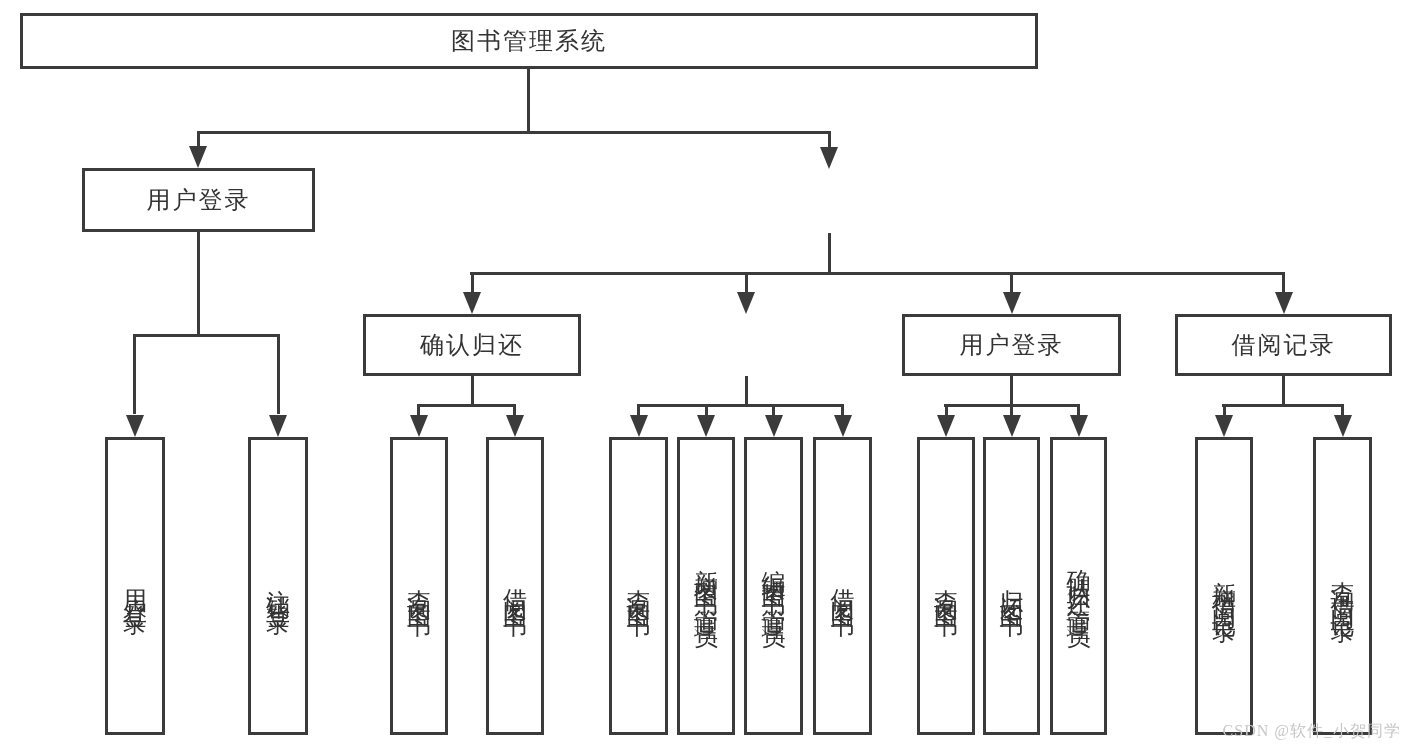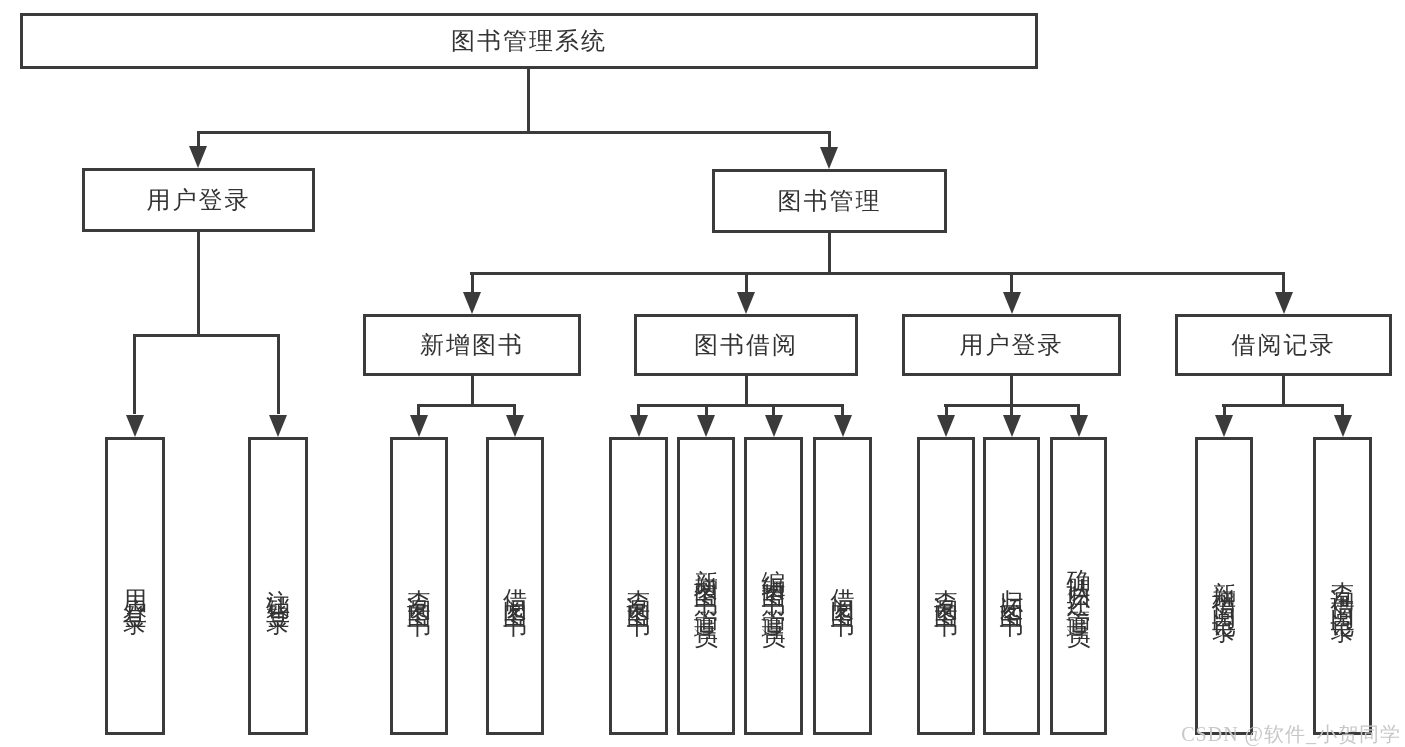--- a/index.html
+++ b/index.html
@@ -16,48 +16,42 @@
     writing-mode:vertical-rl;text-orientation:mixed;
     font-size:24px;letter-spacing:8px;line-height:1;white-space:nowrap;
   }
   .ln{position:absolute;background:#3b3b3b;}
   .ah{
     position:absolute;width:0;height:0;
     border-left:9px solid transparent;border-right:9px solid transparent;
     border-top:22px solid #3b3b3b;
   }
   .watermark{
-    position:absolute;right:4px;top:721px;font-size:20px;letter-spacing:1px;
+    position:absolute;right:4px;top:721px;font-size:16px;letter-spacing:1px;
     color:#c7c7c7;z-index:5;white-space:nowrap;
   }
 </style>
 </head>
 <body>
 
 <div class="stage">
 
   <div class="node h" style="left:20px;top:13px;width:1018px;height:56px">
     <span class="lbl">图书管理系统</span>
   </div>
 
   <div class="node h" style="left:82px;top:168px;width:233px;height:64px">
     <span class="lbl">用户登录</span>
   </div>
 
-  <div class="node h" style="left:712px;top:169px;width:235px;height:64px">
-    <span class="lbl">图书管理</span>
+
+  <div class="node h" style="left:363px;top:314px;width:218px;height:62px">
+    <span class="lbl">确认归还</span>
   </div>
 
-  <div class="node h" style="left:363px;top:314px;width:218px;height:62px">
-    <span class="lbl">新增图书</span>
-  </div>
-
-  <div class="node h" style="left:634px;top:314px;width:224px;height:62px">
-    <span class="lbl">图书借阅</span>
-  </div>
 
   <div class="node h" style="left:902px;top:314px;width:219px;height:62px">
     <span class="lbl">用户登录</span>
   </div>
 
   <div class="node h" style="left:1175px;top:314px;width:217px;height:62px">
     <span class="lbl">借阅记录</span>
   </div>
 
   <div class="node v" style="left:105px;top:437px;width:60px;height:298px">

